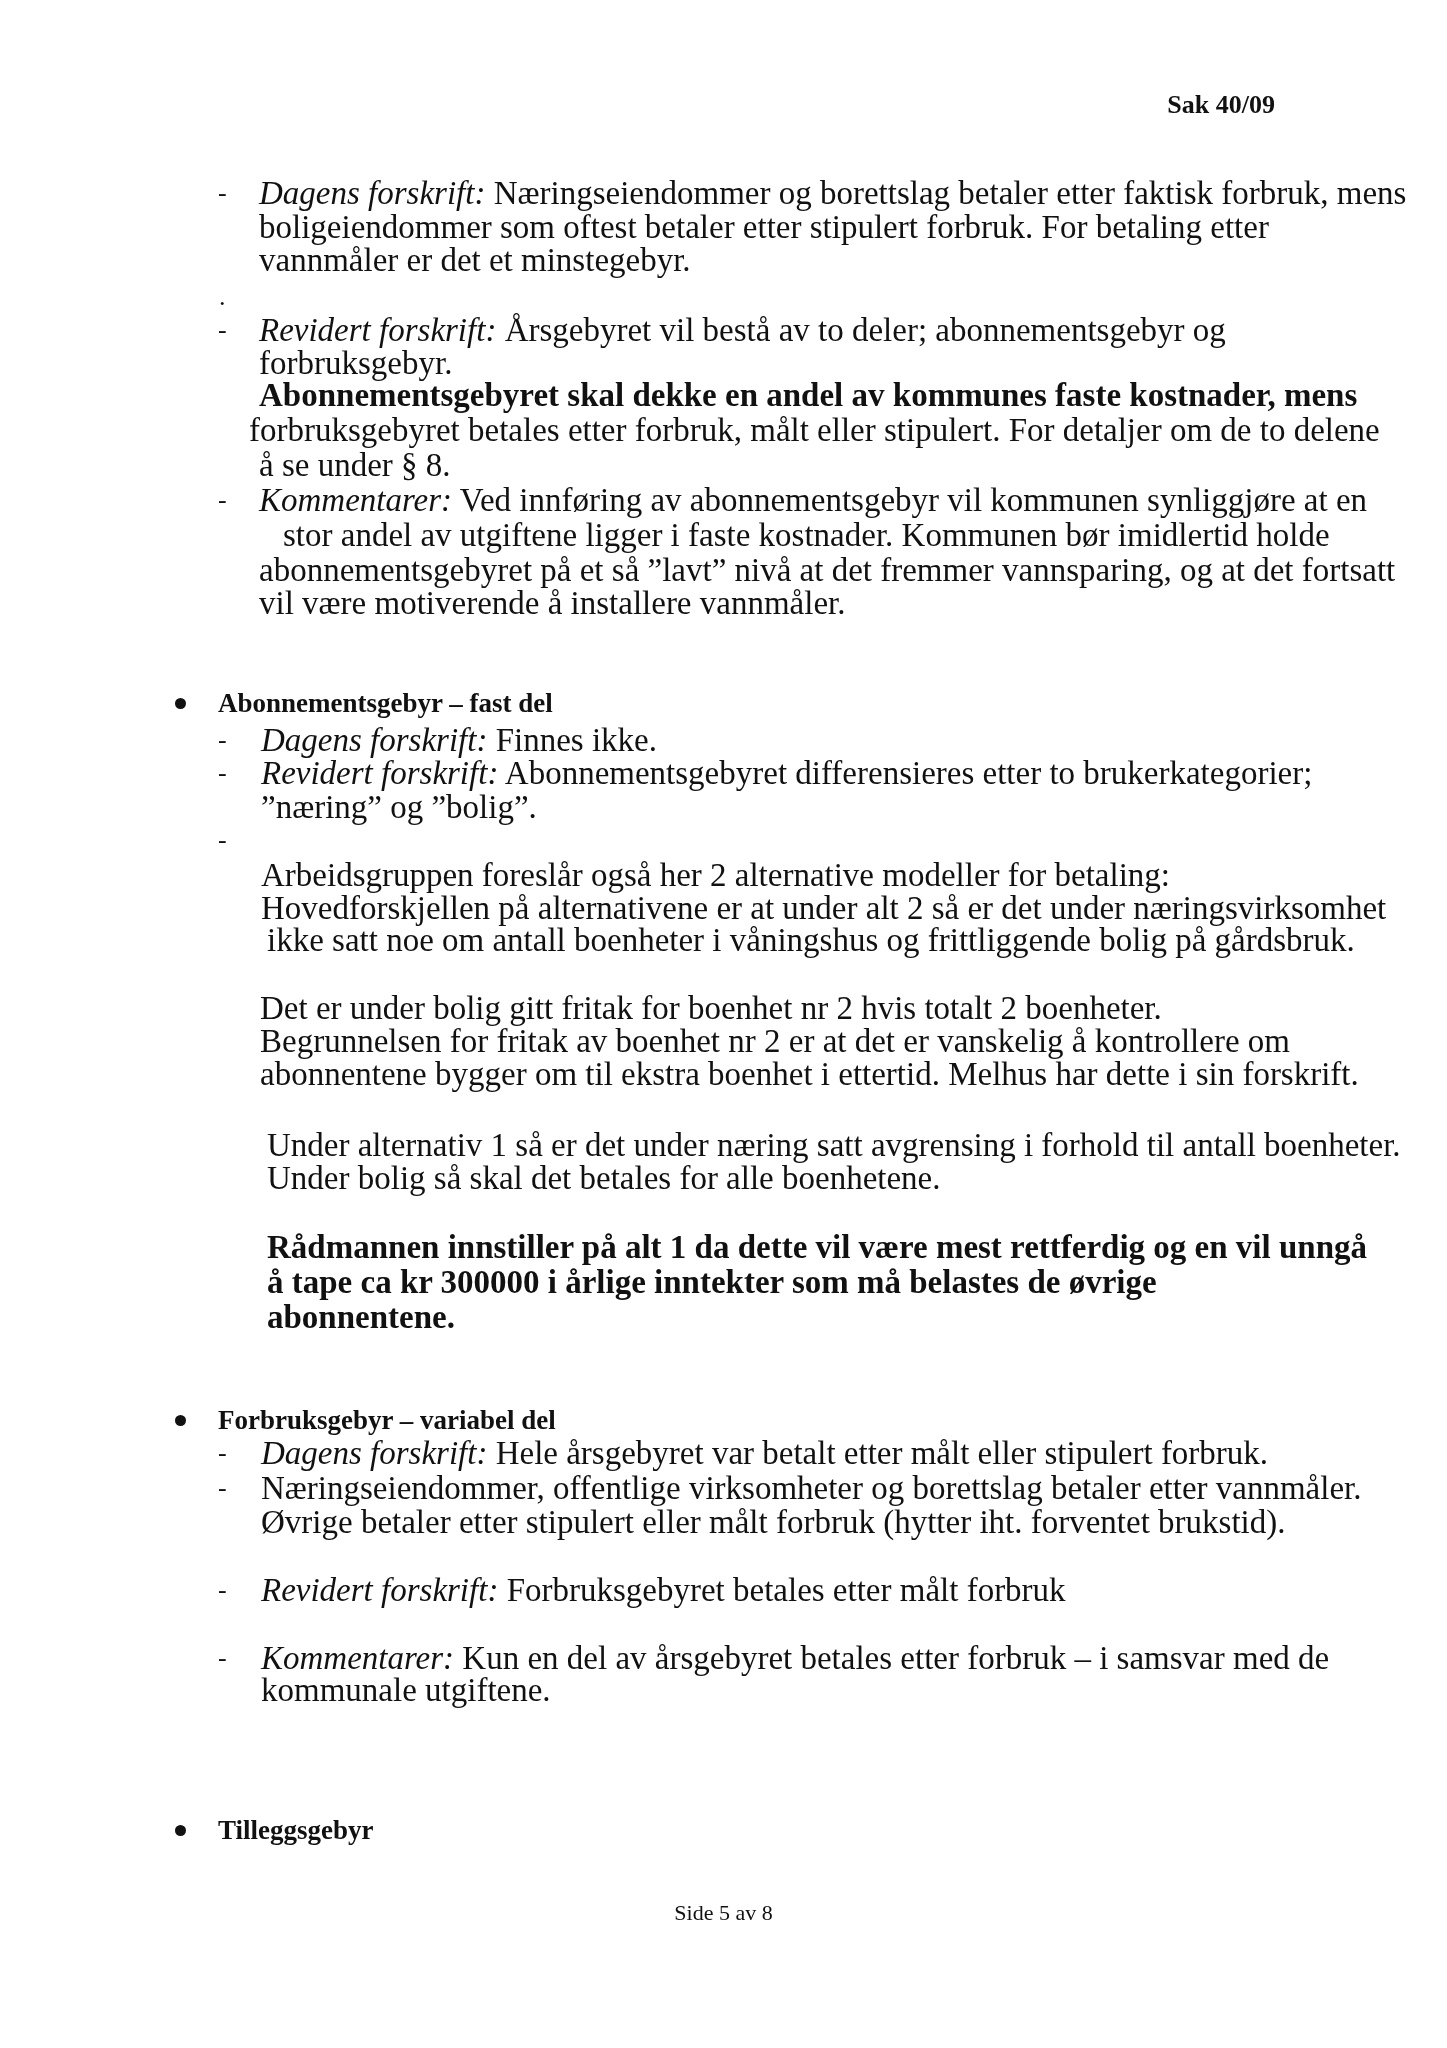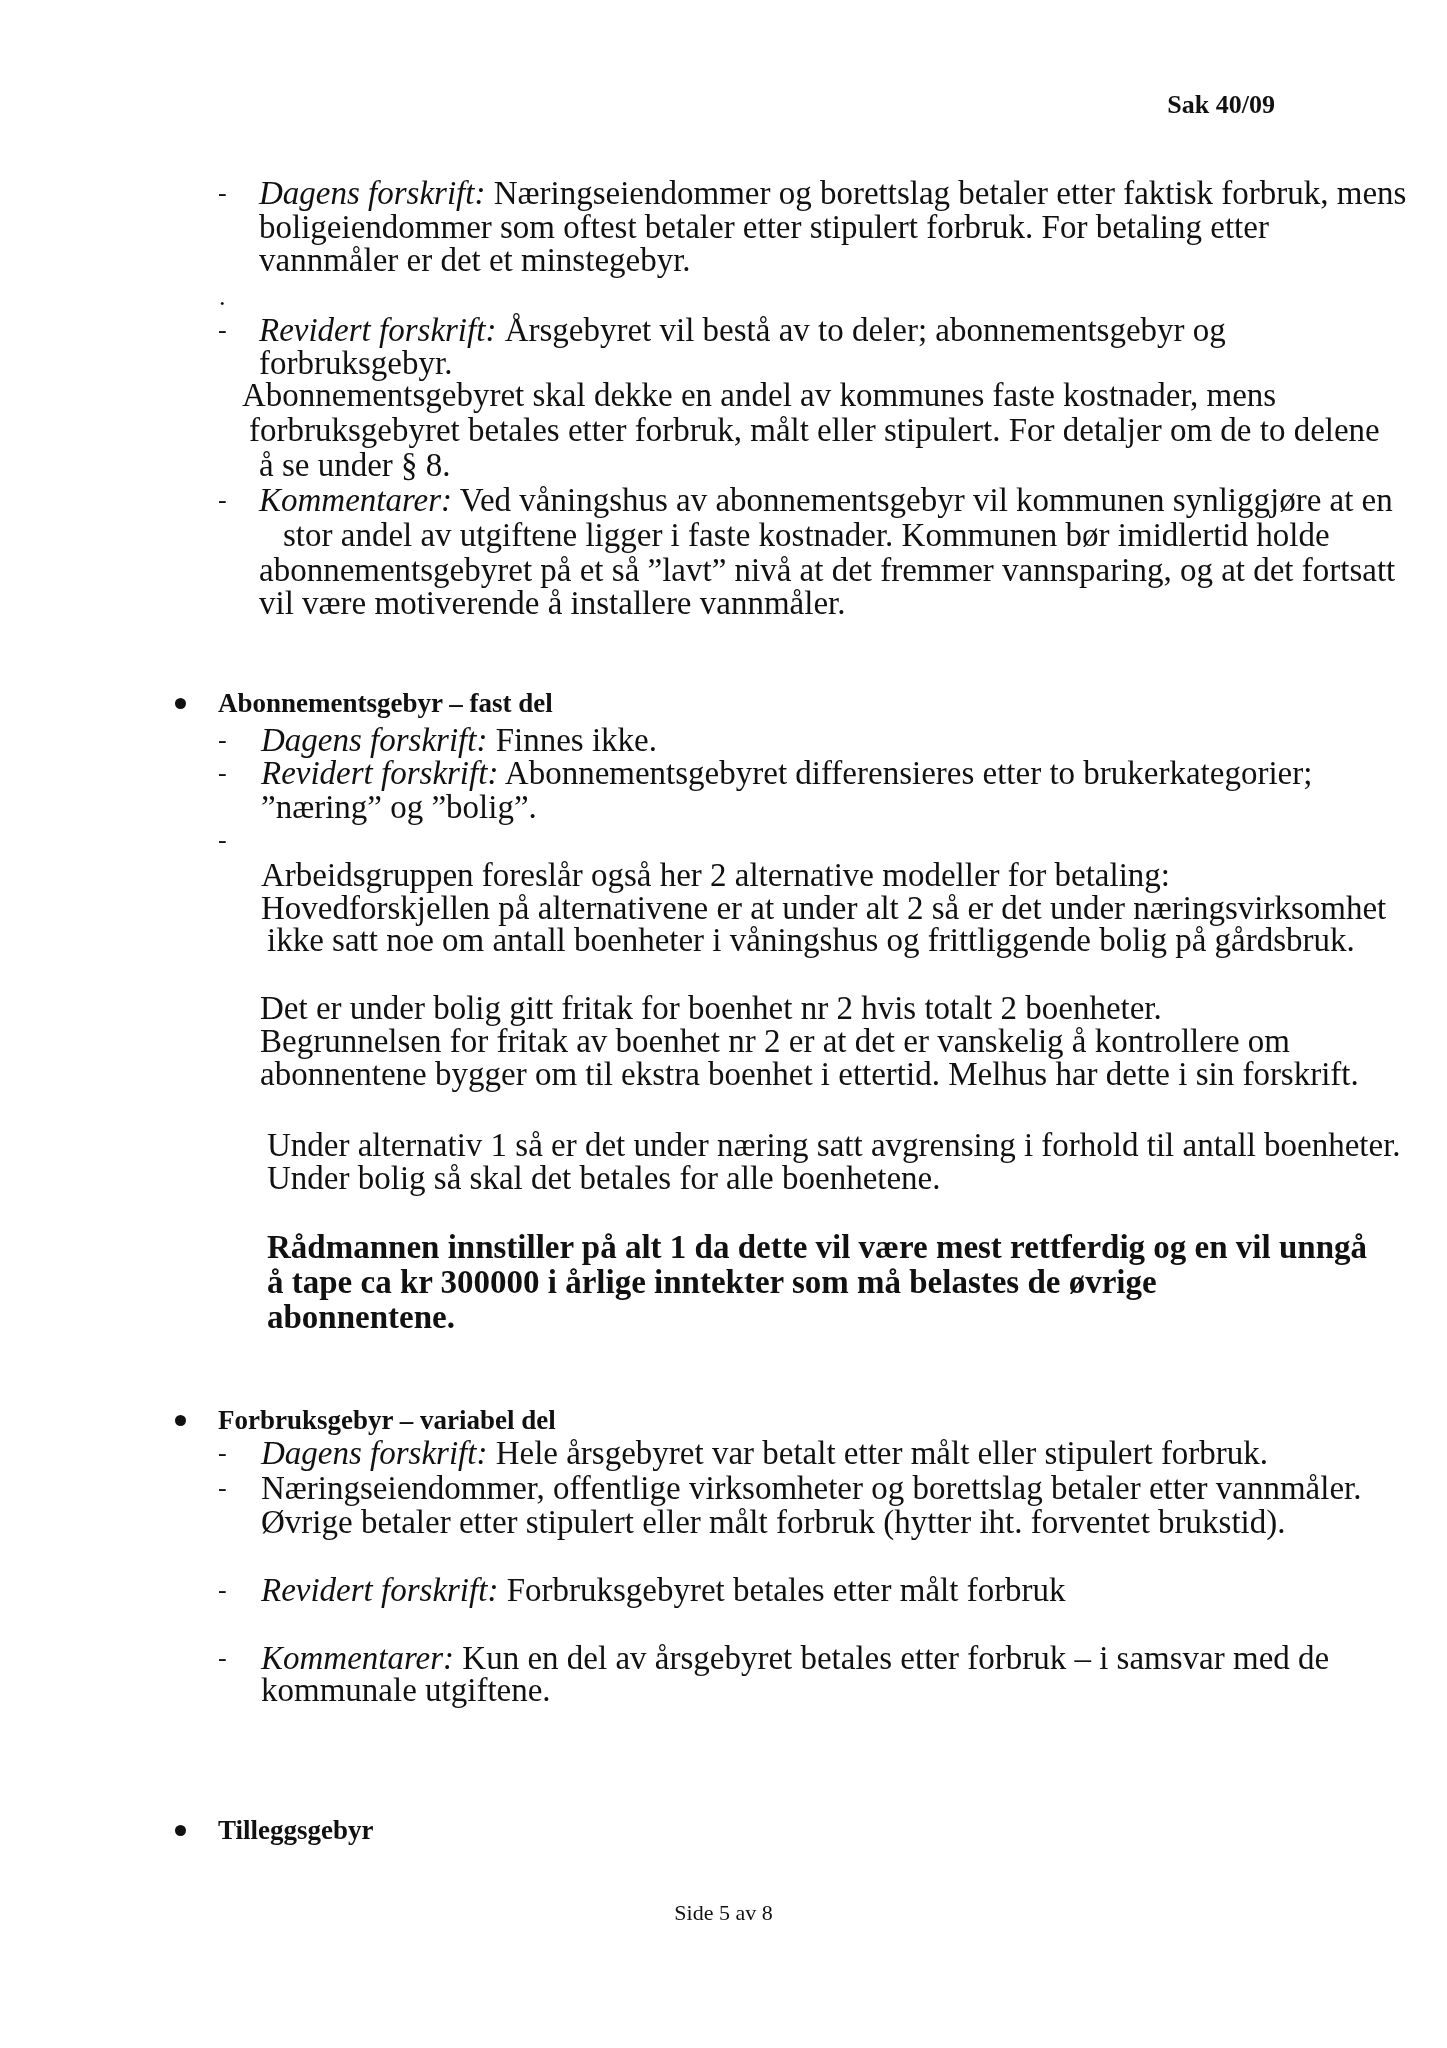--- a/index.html
+++ b/index.html
@@ -28,27 +28,27 @@
   <div class="ln" style="left:259px; top:210px;">boligeiendommer som oftest betaler etter stipulert forbruk. For betaling etter</div>
   <div class="ln" style="left:259px; top:243px;">vannmåler er det et minstegebyr.</div>
 
   <span class="dash" style="left:219px; top:280px;">.</span>
 
   <span class="dash" style="left:218px; top:313px;">-</span>
   <div class="ln" style="left:259px; top:313px;">
     <span class="i">Revidert forskrift:</span><span> Årsgebyret vil bestå av to deler; abonnementsgebyr og</span>
   </div>
   <div class="ln" style="left:259px; top:346px;">forbruksgebyr.</div>
-  <div class="ln" style="left:242px; top:378px;">Abonnementsgebyret skal dekke en andel av kommunes faste kostnader, mens</div>
+  <div class="ln" style="left:259px; top:378px;font-weight:bold;">Abonnementsgebyret skal dekke en andel av kommunes faste kostnader, mens</div>
   <div class="ln" style="left:249px; top:413px;">forbruksgebyret betales etter forbruk, målt eller stipulert. For detaljer om de to delene</div>
   <div class="ln" style="left:259px; top:448px;">å se under § 8.</div>
 
   <span class="dash" style="left:218px; top:483px;">-</span>
   <div class="ln" style="left:259px; top:483px;">
-    <span class="i">Kommentarer:</span><span> Ved våningshus av abonnementsgebyr vil kommunen synliggjøre at en</span>
+    <span class="i">Kommentarer:</span><span> Ved innføring av abonnementsgebyr vil kommunen synliggjøre at en</span>
   </div>
   <div class="ln" style="left:259px; top:518px;margin-left:24px;">stor andel av utgiftene ligger i faste kostnader. Kommunen bør imidlertid holde</div>
   <div class="ln" style="left:259px; top:553px;">abonnementsgebyret på et så ”lavt” nivå at det fremmer vannsparing, og at det fortsatt</div>
   <div class="ln" style="left:259px; top:586px;">vil være motiverende å installere vannmåler.</div>
 </div>
 
 <div>
   <span class="bullet" style="left:175px; top:698px;"></span>
   <div class="heading" style="left:218px; top:686px;">Abonnementsgebyr – fast del</div>
 

